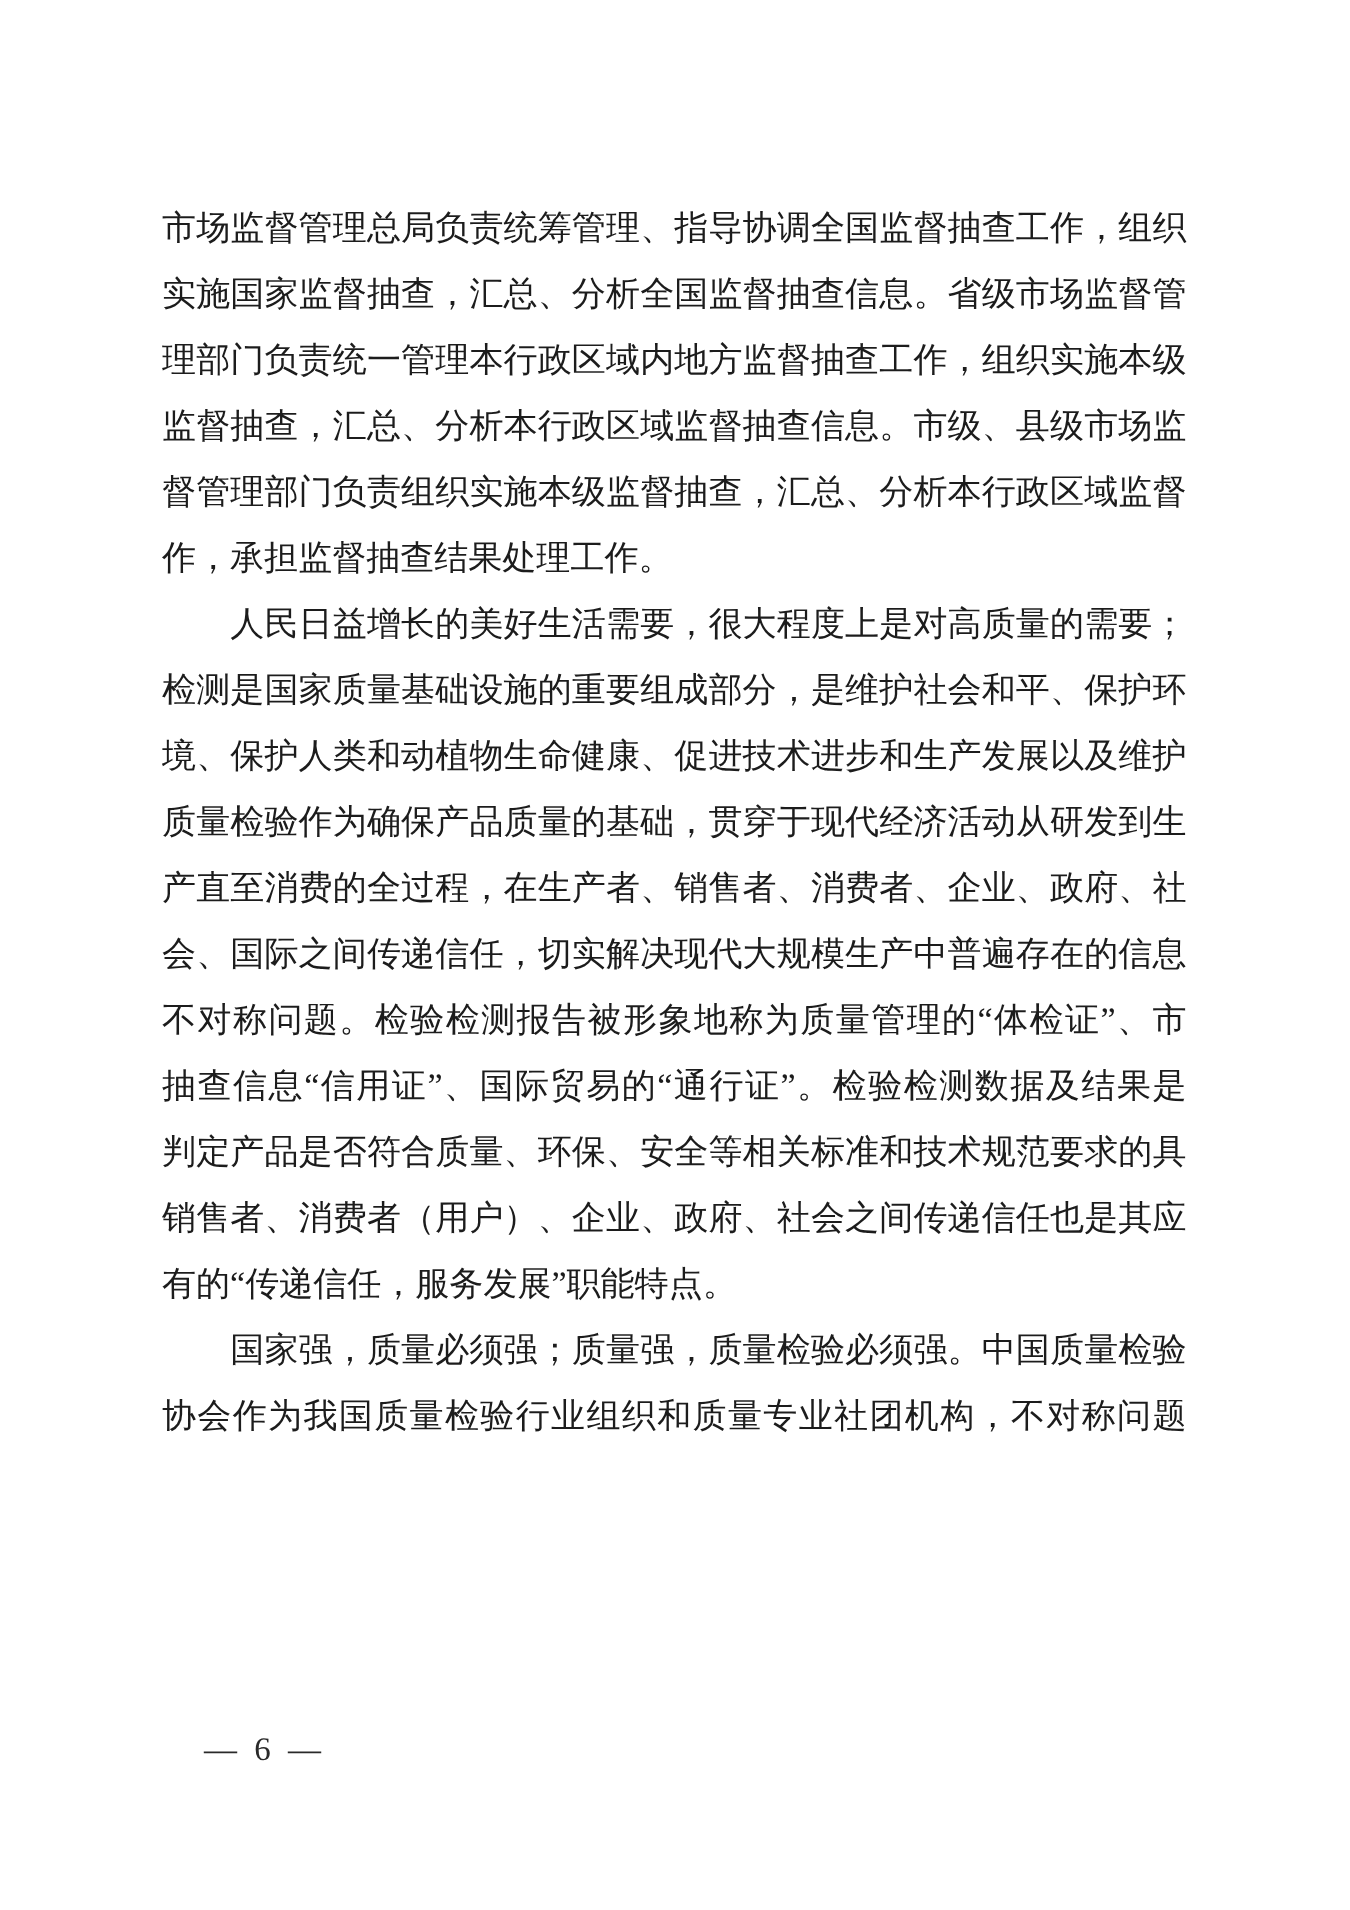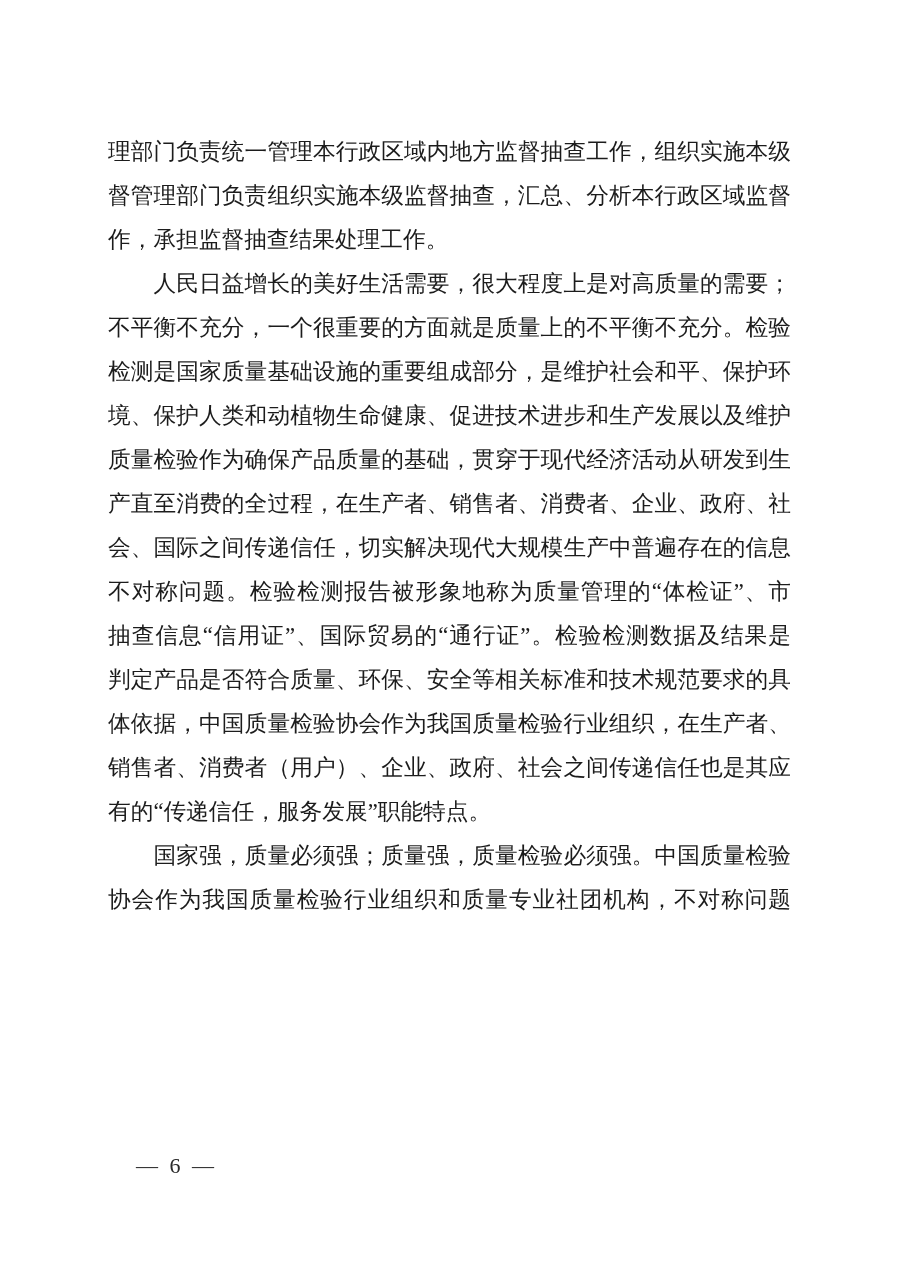--- a/index.html
+++ b/index.html
@@ -53,37 +53,38 @@
   }
 </style>
 </head>
 <body>
 
 <div class="page">
 
   <main class="text-block">
 
     <p class="para">
+      <span class="line">市场监督管理总局负责统筹管理、指导协调全国监督抽查工作，组织</span>
+      <span class="line">实施国家监督抽查，汇总、分析全国监督抽查信息。省级市场监督管</span>
       <span class="line">理部门负责统一管理本行政区域内地方监督抽查工作，组织实施本级</span>
+      <span class="line">监督抽查，汇总、分析本行政区域监督抽查信息。市级、县级市场监</span>
       <span class="line">督管理部门负责组织实施本级监督抽查，汇总、分析本行政区域监督</span>
       <span class="line flush">作，承担监督抽查结果处理工作。</span>
     </p>
 
     <p class="para">
       <span class="line">　　人民日益增长的美好生活需要，很大程度上是对高质量的需要；</span>
-      <span class="line">不平衡不充分，一个很重要的方面就是质量上的不平衡不充分。检验</span>
       <span class="line">检测是国家质量基础设施的重要组成部分，是维护社会和平、保护环</span>
       <span class="line">境、保护人类和动植物生命健康、促进技术进步和生产发展以及维护</span>
       <span class="line">质量检验作为确保产品质量的基础，贯穿于现代经济活动从研发到生</span>
       <span class="line">产直至消费的全过程，在生产者、销售者、消费者、企业、政府、社</span>
       <span class="line">会、国际之间传递信任，切实解决现代大规模生产中普遍存在的信息</span>
       <span class="line">不对称问题。检验检测报告被形象地称为质量管理的“体检证”、市</span>
       <span class="line">抽查信息“信用证”、国际贸易的“通行证”。检验检测数据及结果是</span>
       <span class="line">判定产品是否符合质量、环保、安全等相关标准和技术规范要求的具</span>
-      <span class="line">体依据，中国质量检验协会作为我国质量检验行业组织，在生产者、</span>
       <span class="line">销售者、消费者（用户）、企业、政府、社会之间传递信任也是其应</span>
       <span class="line flush">有的“传递信任，服务发展”职能特点。</span>
     </p>
 
     <p class="para">
       <span class="line">　　国家强，质量必须强；质量强，质量检验必须强。中国质量检验</span>
       <span class="line">协会作为我国质量检验行业组织和质量专业社团机构，不对称问题</span>
     </p>
 
   </main>

